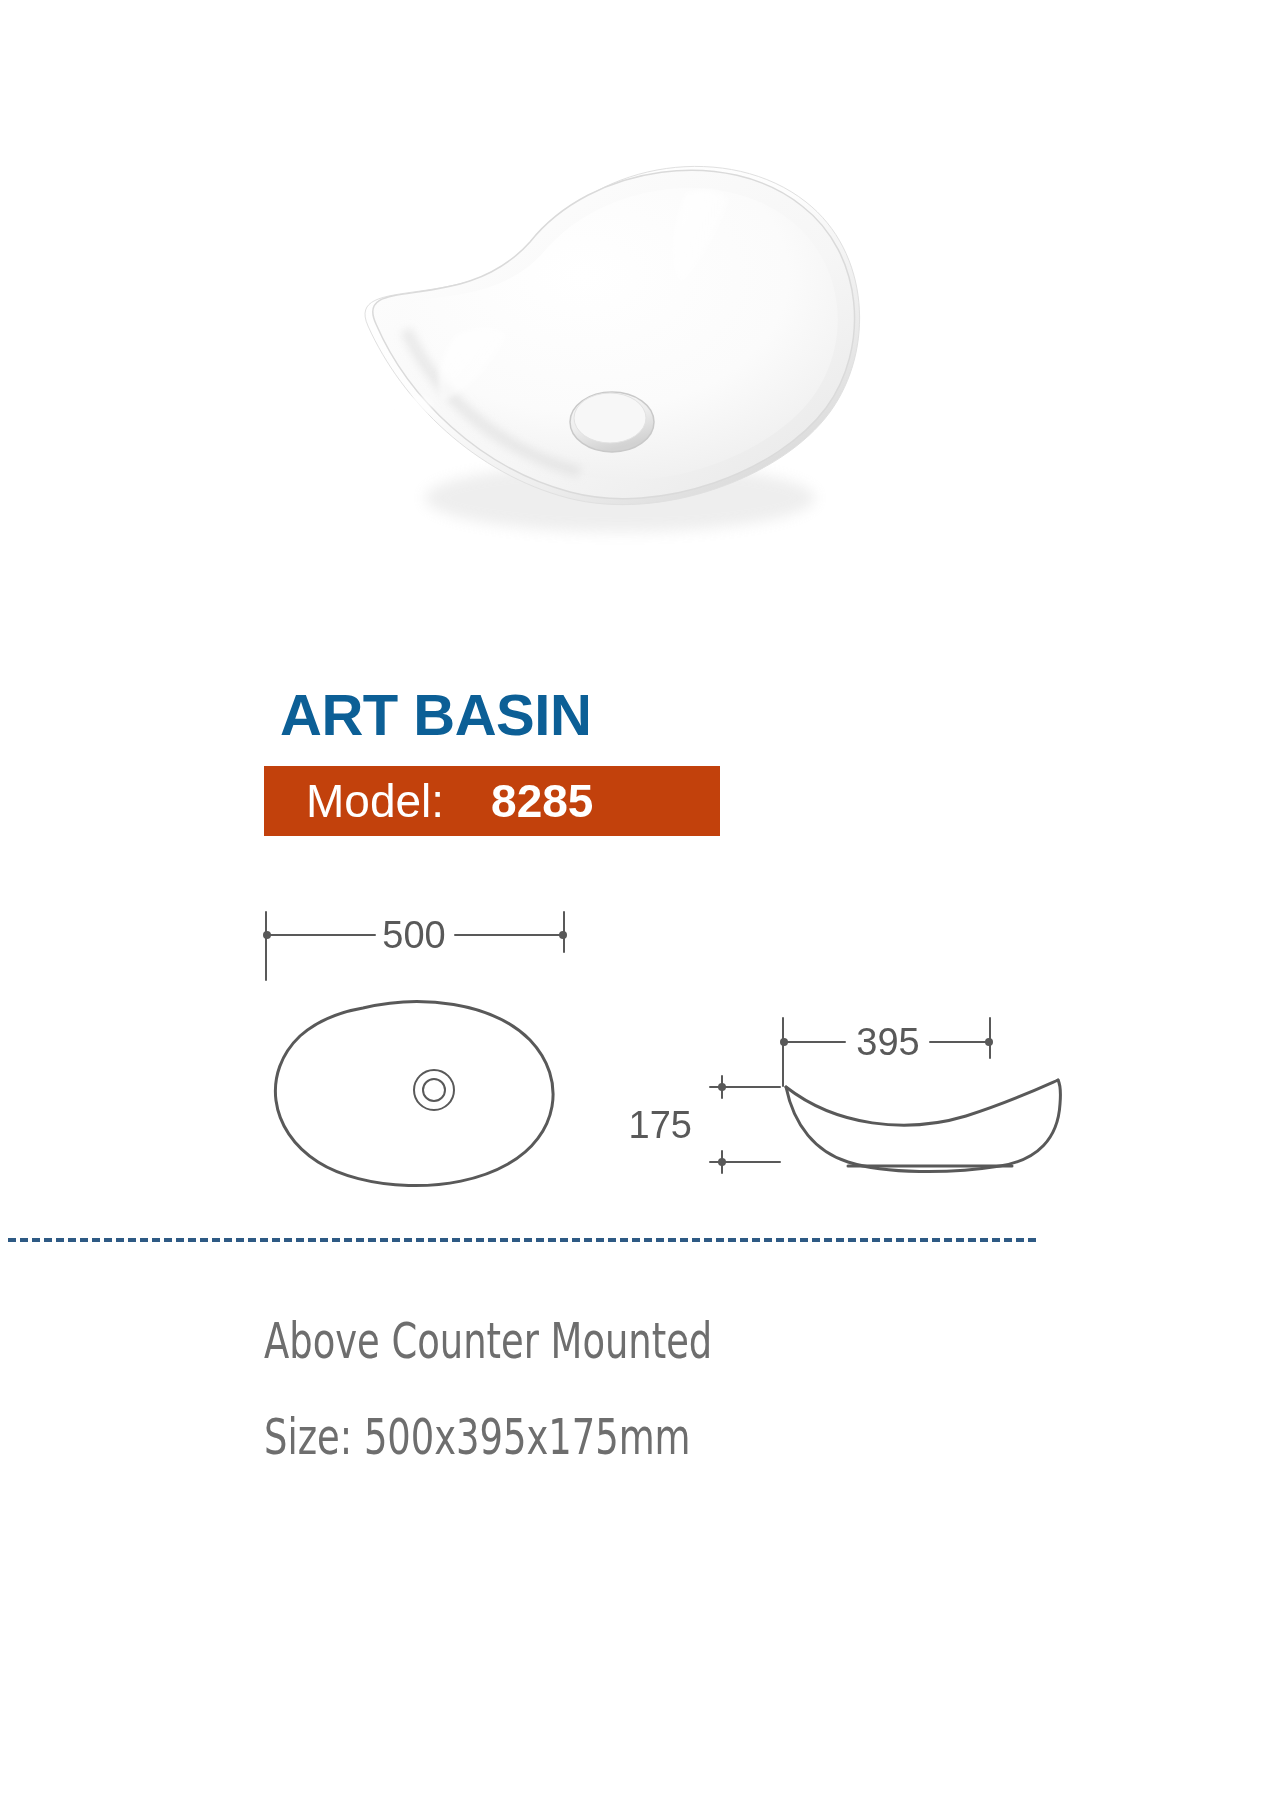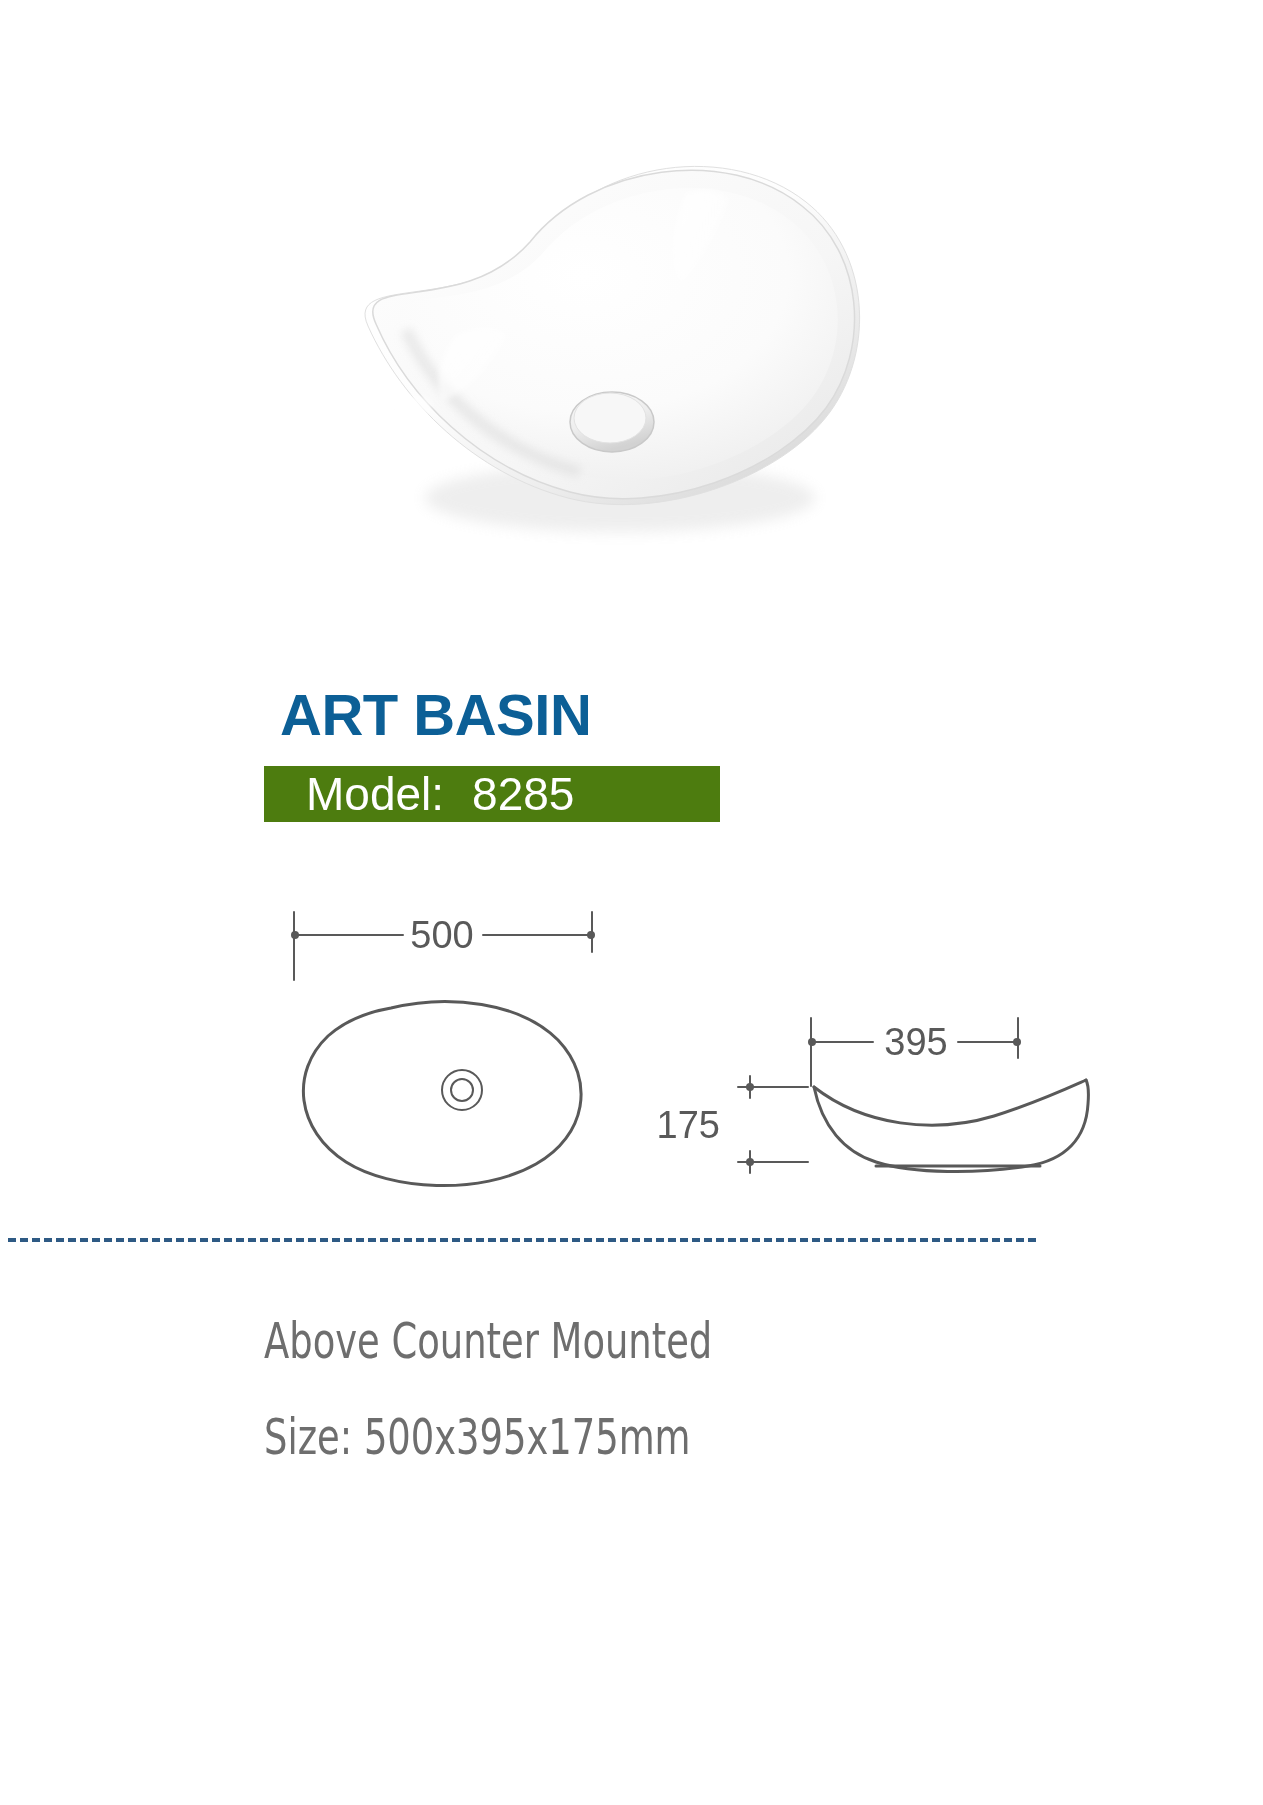--- a/index.html
+++ b/index.html
@@ -36,51 +36,50 @@
     color: #0c5f96;
     line-height: 1;
     white-space: nowrap;
   }
 
   #model-bar {
     position: absolute;
     left: 264px;
     top: 766px;
     width: 456px;
-    height: 56px;
-    background: #4d7c0f;
+    height: 70px;
+    background: #c2410c;
     display: flex;
     align-items: center;
     box-sizing: border-box;
     padding-left: 42px;
   }
   #model-bar .model-label {
     font-size: 46px;
     color: #ffffff;
     line-height: 1;
     white-space: nowrap;
     font-weight: normal;
   }
   #model-bar .model-value {
     font-size: 46px;
     color: #ffffff;
     line-height: 1;
     white-space: nowrap;
-    margin-left: 28px;
-    font-weight: normal;
+    margin-left: 47px;
+    font-weight: bold;
   }
 
   
   #drawing-area {
     position: absolute;
     left: 0;
     top: 890px;
     width: 1160px;
     height: 330px;
-    padding-left: 28px;
   }
   #drawing-area svg { display: block; }
 
   .dim-text {
     font-family: "Liberation Sans", sans-serif;
     font-size: 38px;
     fill: #595959;
   }
 
   

